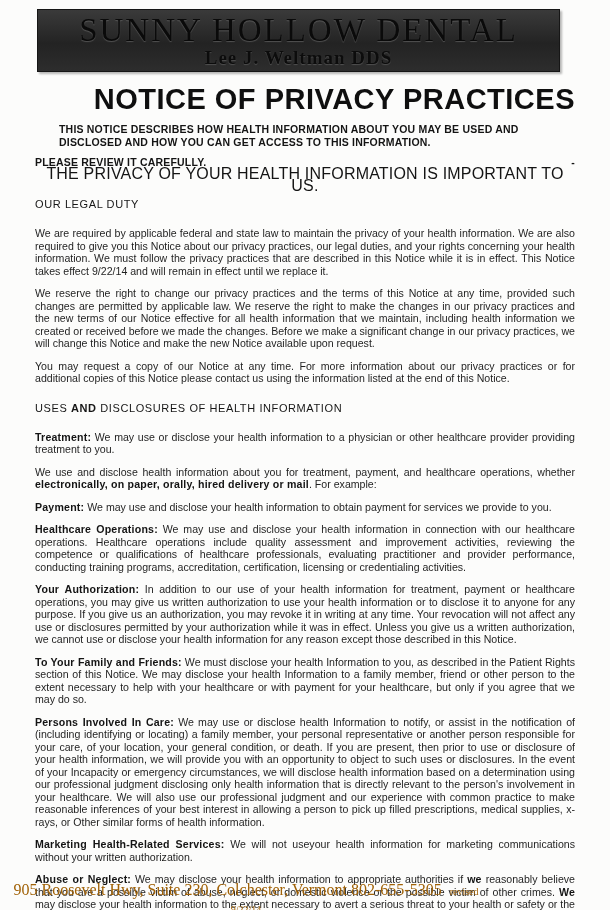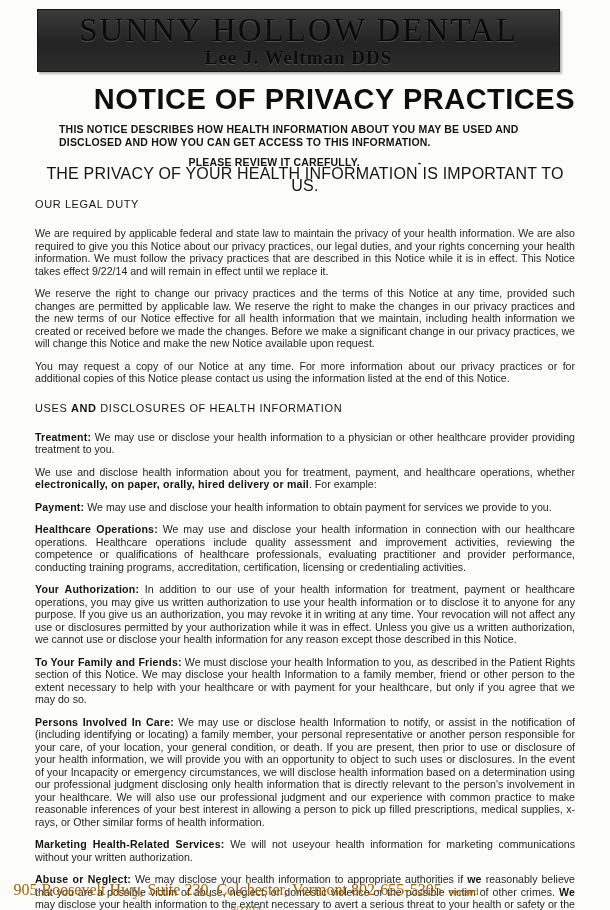--- a/index.html
+++ b/index.html
@@ -14,21 +14,21 @@
   .practice{font-size:33px;font-weight:normal;letter-spacing:2px;color:#0a0a0a;
     text-shadow:0 1px 1px rgba(140,140,140,.45);line-height:37px;margin-top:2px}
   .dentist{font-size:19px;font-weight:bold;letter-spacing:1px;color:#0c0c0c;
     text-shadow:0 1px 1px rgba(140,140,140,.4);line-height:18px}
 
   .doc{position:absolute;left:35px;top:72px;width:540px}
   .title{text-align:right;font-size:29px;line-height:30px;font-weight:bold;
     letter-spacing:.5px;color:#0f0f0f;margin-top:12px}
   .desc{text-align:left;font-weight:bold;font-size:10.5px;line-height:13px;
     letter-spacing:.2px;max-width:492px;margin:9px auto 0;color:#141414}
-  .review-row{display:flex;justify-content:center;font-weight:bold;font-size:10.5px;
+  .review-row{display:flex;justify-content:space-between;font-weight:bold;font-size:10.5px;
     letter-spacing:.2px;margin-top:7px;line-height:12px;color:#141414}
   .dash{margin-left:58px}
   .importance{text-align:center;font-weight:normal;font-size:16px;letter-spacing:.2px;
     line-height:12px;color:#141414}
 
   .body-host{margin-top:6px}
   .section-heading{font-size:11px;letter-spacing:.6px;color:#161616;margin-top:17px;line-height:13px}
   .section-heading:first-child{margin-top:0}
   .para{font-size:10.6px;line-height:12.5px;text-align:justify;color:#1f1f1f;margin-top:10px}
   .section-heading + .para{margin-top:16px}

